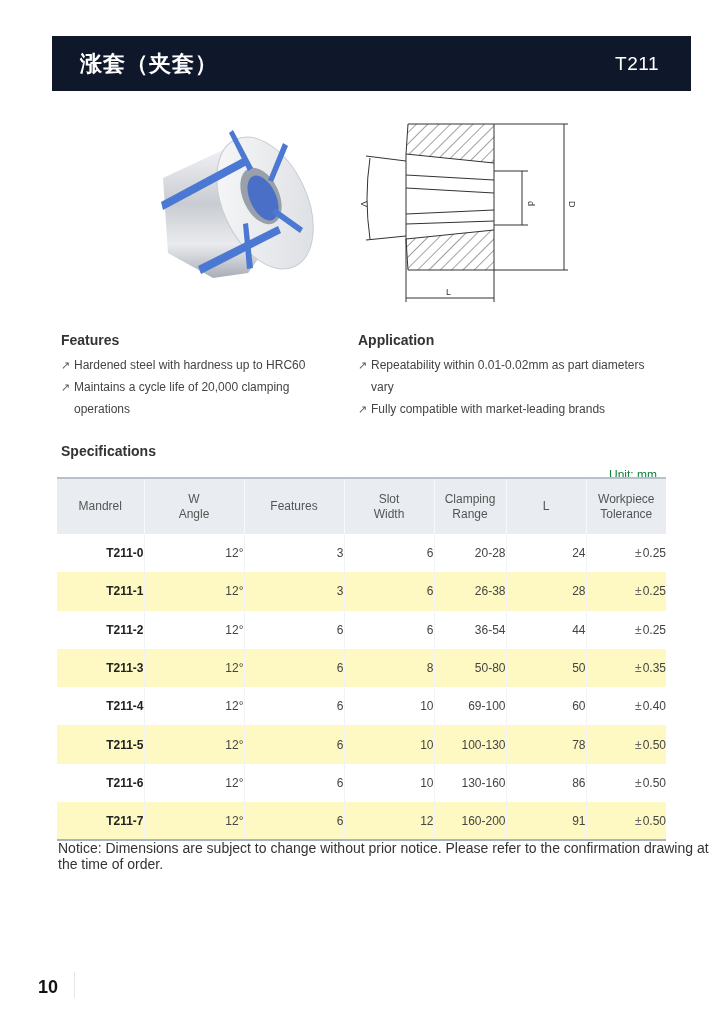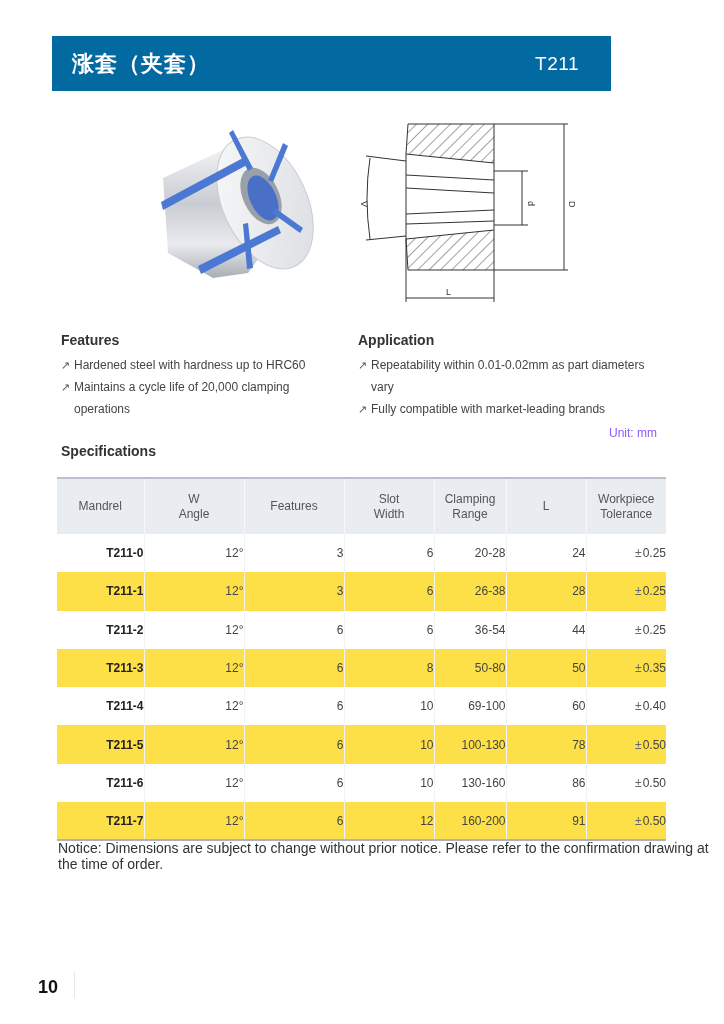--- a/index.html
+++ b/index.html
@@ -1,52 +1,52 @@
 <!DOCTYPE html>
 <html><head>
 <meta charset="utf-8">
 <style>
   * { box-sizing: border-box; margin: 0; padding: 0; }
   html, body { width: 724px; height: 1024px; background: #ffffff; overflow: hidden; }
   body { position: relative; font-family: "Liberation Sans", sans-serif; color: #333; }
 
   .banner {
-    position: absolute; left: 52px; top: 36px; width: 559px; height: 55px;
-    background: #0369a1; color: #fff;
+    position: absolute; left: 52px; top: 36px; width: 639px; height: 55px;
+    background: #0f172a; color: #fff;
     display: flex; align-items: center; justify-content: space-between;
-    padding: 0 32px 0 20px;
+    padding: 0 32px 0 28px;
   }
   .banner .title { font-family: "DejaVu Sans", sans-serif; font-size: 22px; font-weight: bold; letter-spacing: 1px; }
   .banner .code { font-family: "Liberation Sans", sans-serif; font-size: 19px; letter-spacing: 0.5px; text-align: center; }
 
   .product-photo { position: absolute; left: 153px; top: 118px; width: 180px; height: 175px; }
   .drawing { position: absolute; left: 356px; top: 116px; width: 220px; height: 190px; }
 
   .section-title { position: absolute; font-size: 14px; font-weight: bold; color: #333; }
   .bullets { position: absolute; font-size: 12px; color: #444; line-height: 22px; }
   .bullets li { list-style: none; position: relative; padding-left: 13px; }
   .bullets .arrow { position: absolute; left: 0; top: 0; color: #555; font-size: 11px; }
 
-  .unit { position: absolute; right: 67px; top: 426px; font-size: 12px; color: #8b5cf6; }
+  .unit { position: absolute; right: 67px; top: 468px; font-size: 12px; color: #15803d; }
 
   table.spec {
     position: absolute; left: 57px; top: 466px; width: 609px;
     border-collapse: collapse; font-size: 12px; color: #444; margin-top: 11px;
   }
   table.spec thead th {
     background: #e9ecf1; font-weight: normal; height: 56px; line-height: 15px;
     border-top: 2px solid #b9c0cc; border-right: 1px solid #f7f8fa; color: #555;
     vertical-align: middle; text-align: center;
   }
   table.spec thead th:last-child { border-right: none; }
   table.spec tbody td {
     height: 38.3px; text-align: right; border-right: 1px solid #f2f3f5;
   }
   table.spec tbody td:last-child { border-right: none; }
-  table.spec tbody tr.alt td { background: #fde047; }
+  table.spec tbody tr.alt td { background: #fef9c3; }
   table.spec tbody td.model { font-weight: bold; color: #222; }
   table.spec tbody tr:last-child td { border-bottom: 2px solid #aab2c0; }
   table.spec td.tol .pm { font-size: 12px; color: #666; margin-right: 1px; }
 
   .notice { position: absolute; left: 58px; top: 840px; font-size: 14px; color: #333; }
   .page-number { position: absolute; left: 38px; top: 977px; font-size: 18px; font-weight: bold; color: #111; }
   .page-divider { position: absolute; left: 74px; top: 972px; width: 1px; height: 26px; background: #e6e6e6; }
 </style>
 </head>
 <body>

